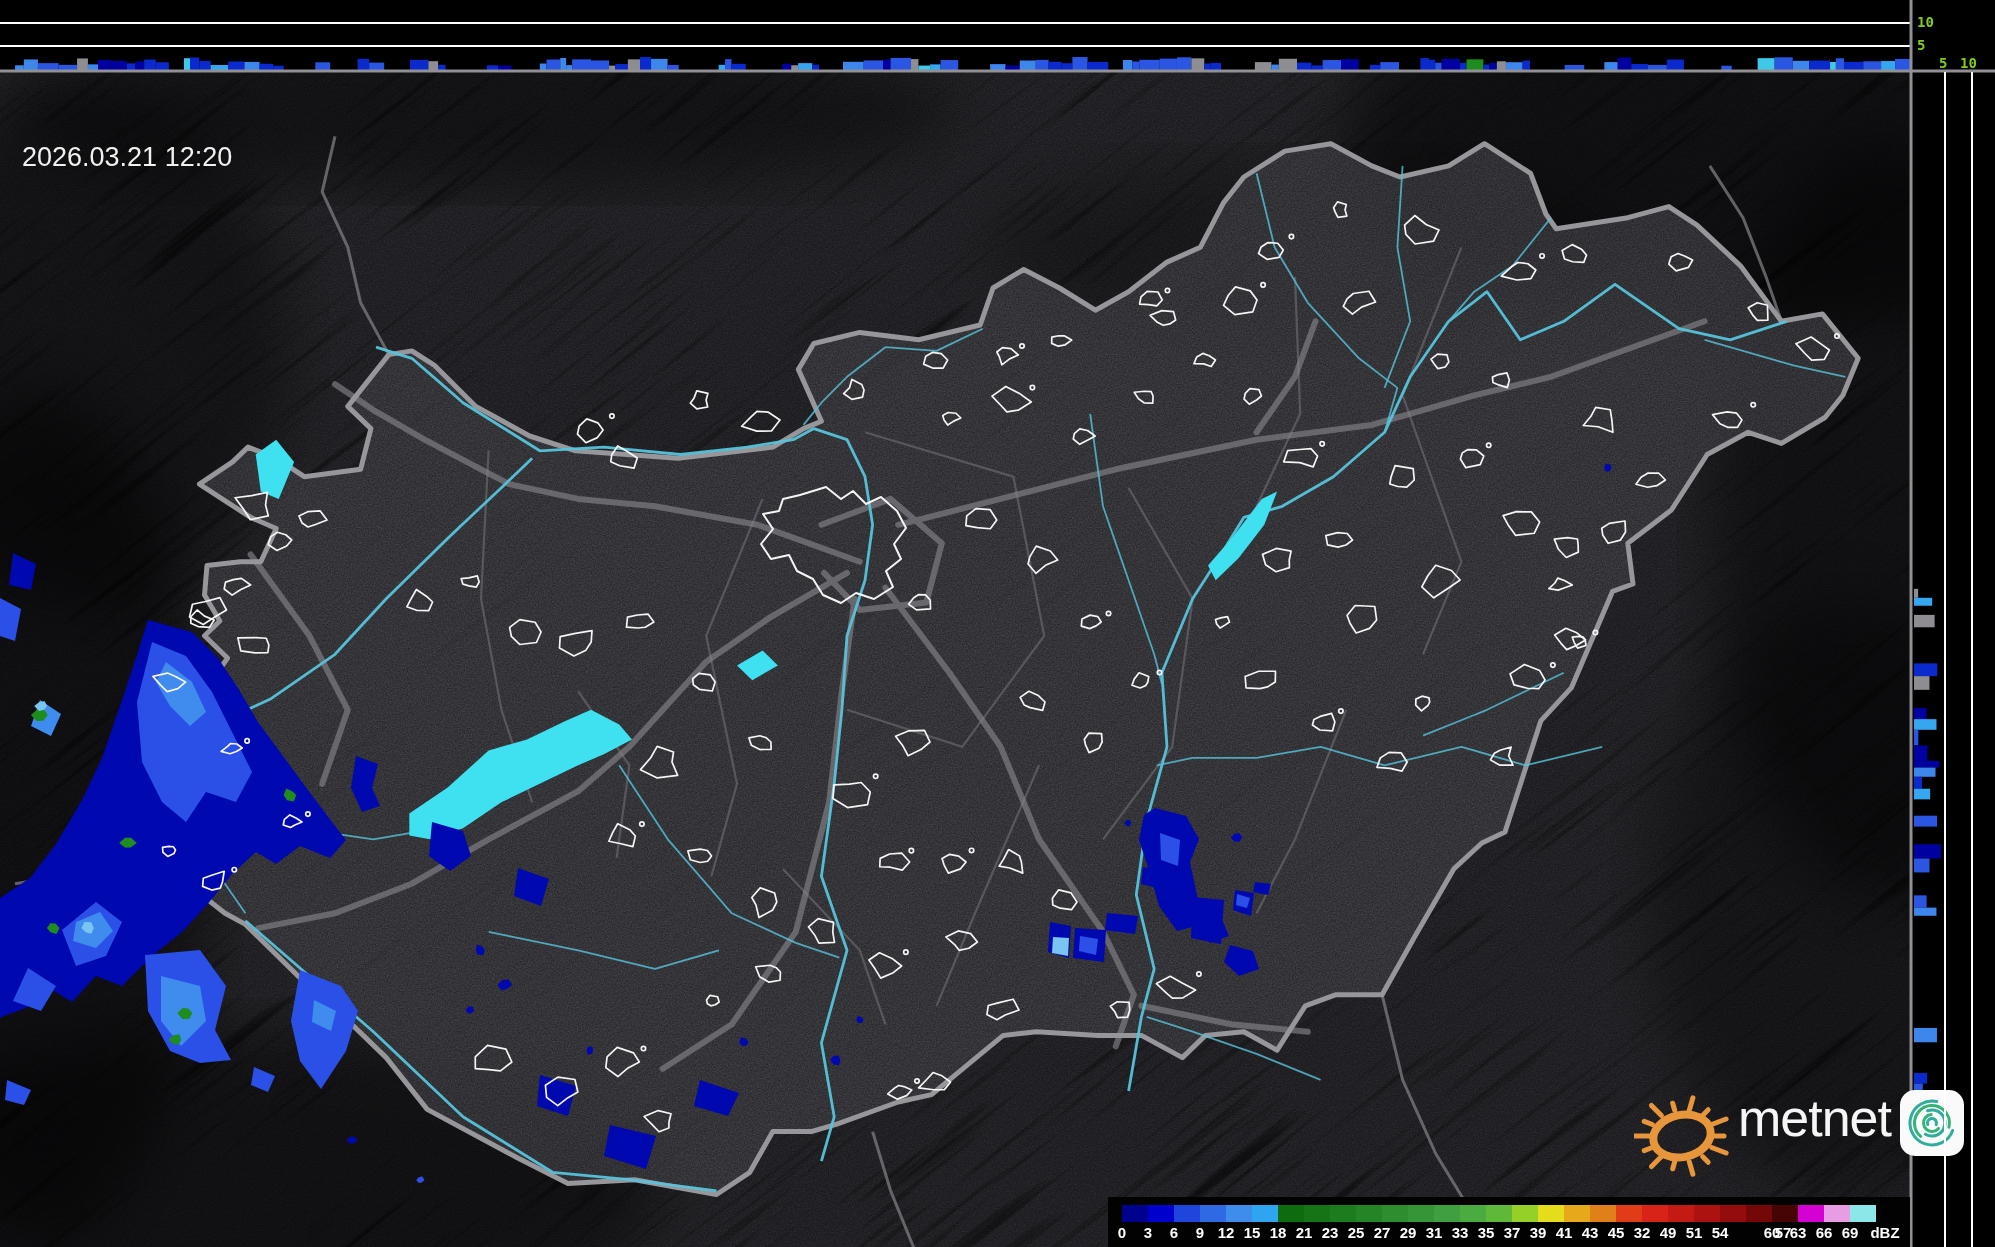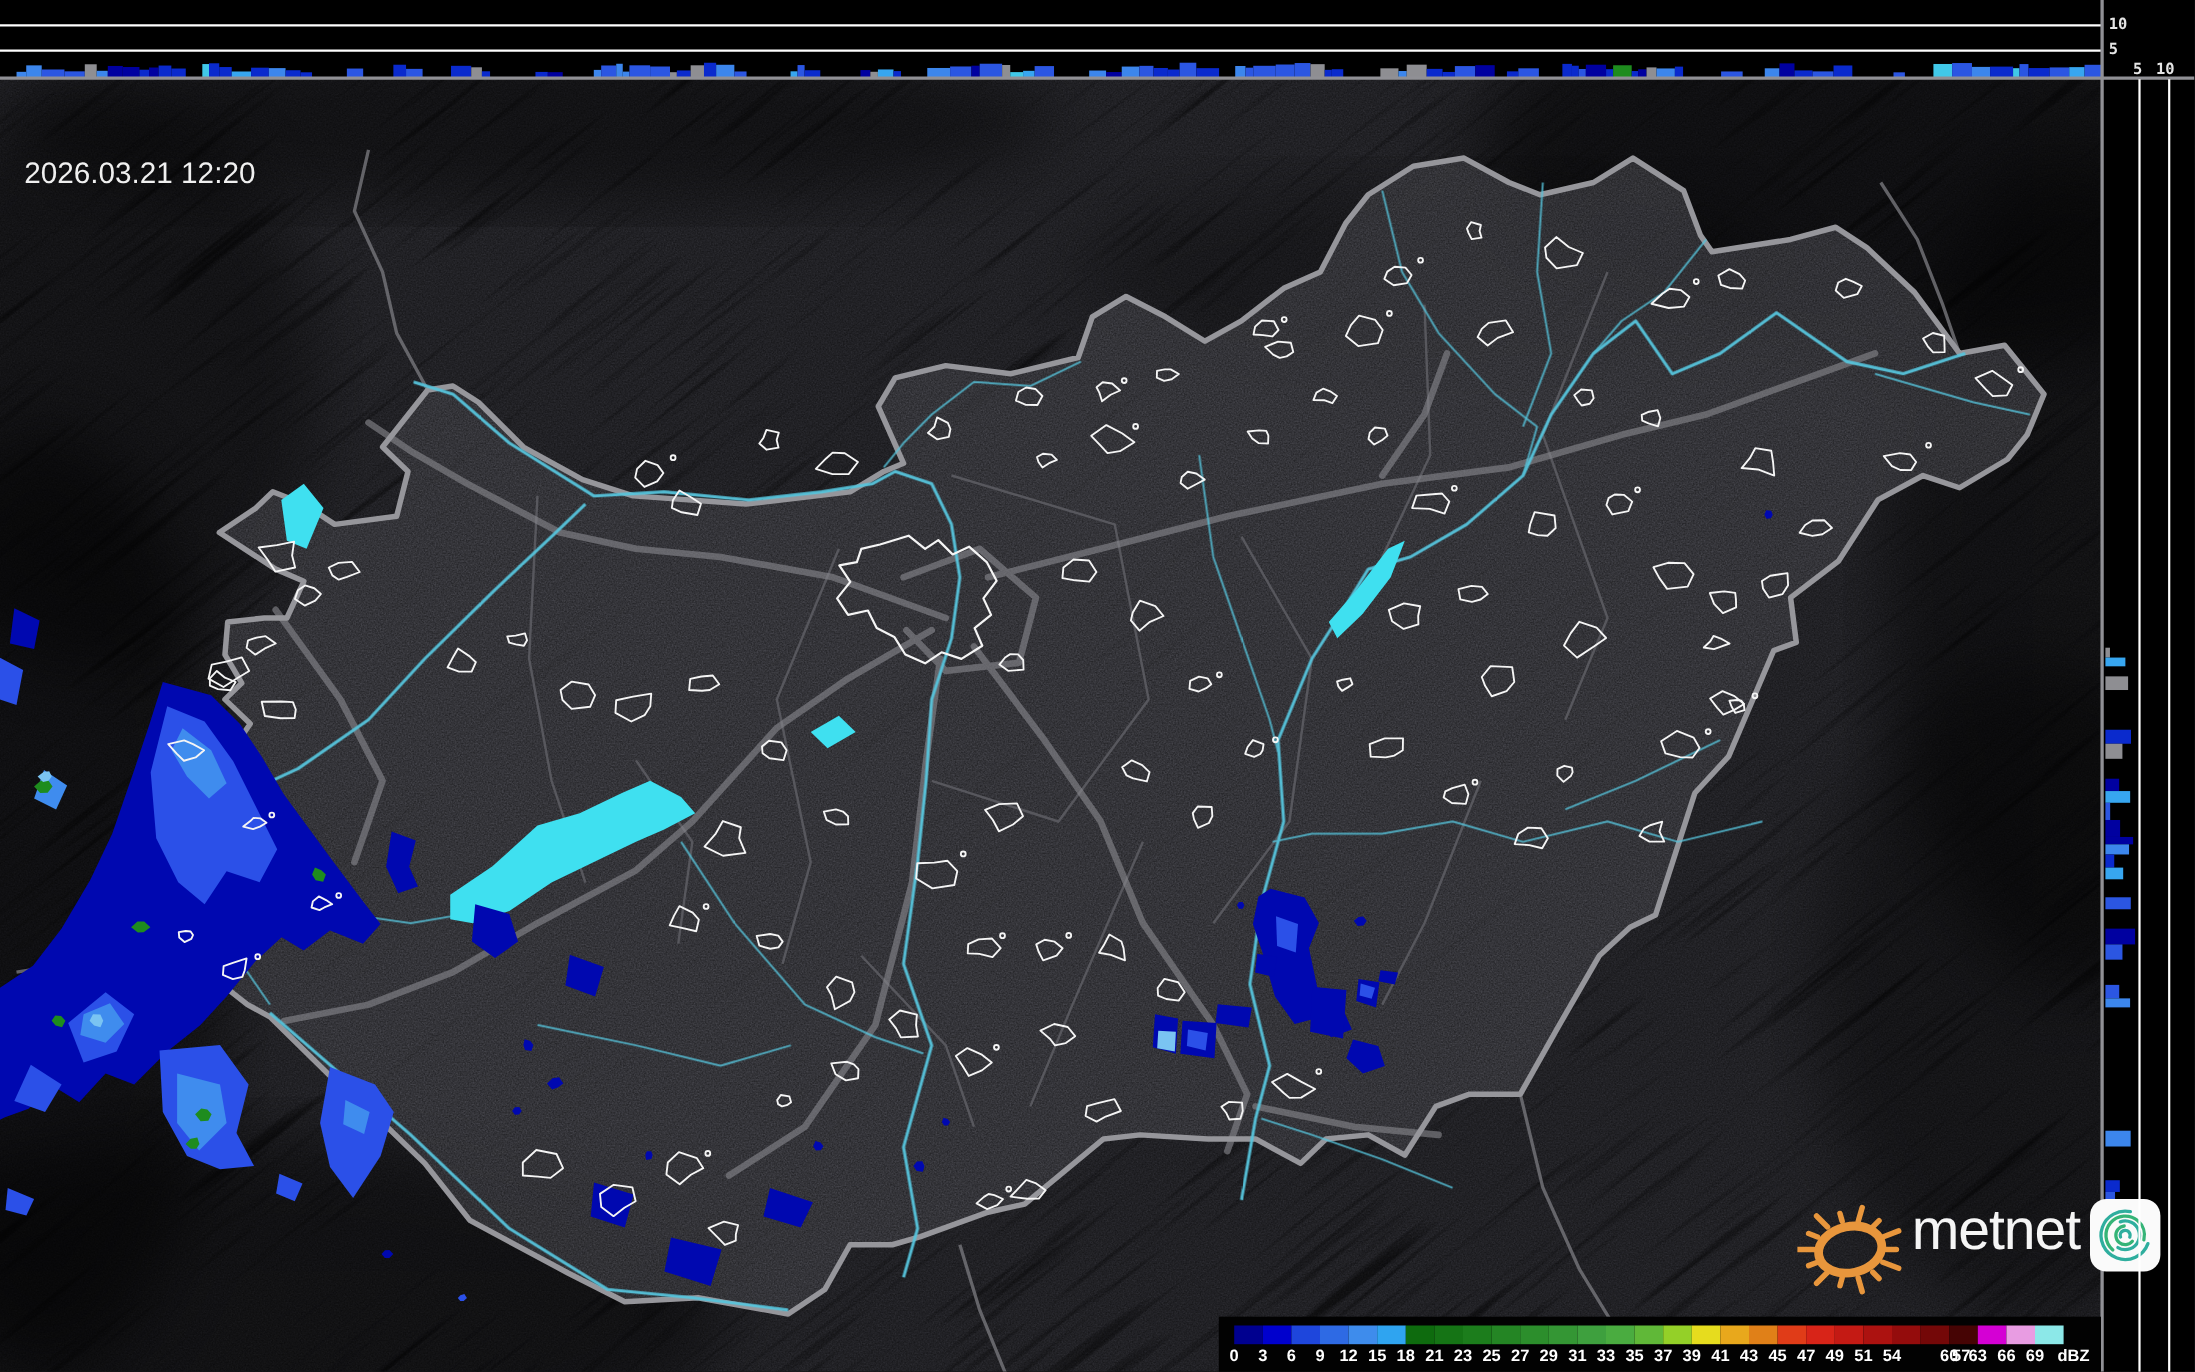--- a/index.html
+++ b/index.html
@@ -3,21 +3,21 @@
 <meta charset="utf-8">
 <style>
   html,body{margin:0;padding:0;background:#000;}
   #app{position:relative;width:1995px;height:1247px;overflow:hidden;
        font-family:"Liberation Sans",sans-serif;background:#2A2A2F;}
   #map{position:absolute;left:0;top:0;}
   .overlay{position:absolute;z-index:4;color:#fff;}
   #page-title{left:20px;top:86px;font-size:40px;font-weight:400;letter-spacing:.5px;
               text-shadow:0 1px 2px rgba(0,0,0,.6);}
   #timestamp{left:22px;top:142px;font-size:27px;font-weight:400;color:#F0F0F0;}
-  .axis-label{position:absolute;z-index:7;color:#e5e5e5;font-size:14px;font-weight:700;
+  .axis-label{position:absolute;z-index:7;color:#84cc16;font-size:14px;font-weight:700;
               font-family:"DejaVu Sans Mono","Liberation Mono",monospace;}
   #legend{position:absolute;left:1108px;top:1197px;width:802px;height:50px;
           background:#020202;z-index:5;}
   #legend-bar{position:absolute;left:14px;top:8px;height:17px;display:flex;}
   .legend-box{width:26px;height:17px;}
   .legend-label{position:absolute;top:27px;width:26px;text-align:center;color:#fff;
                 font-size:15px;font-weight:700;}
   .vgrid{position:absolute;top:72px;width:2px;height:1175px;background:#fff;z-index:6;}
   #vgrid-1{left:1944px;} #vgrid-2{left:1971px;}
   #logo{position:absolute;left:1634px;top:1088px;height:100px;display:flex;
@@ -497,21 +497,21 @@
         <span class="legend-label" style="left: 261px;">27</span>
         <span class="legend-label" style="left: 287px;">29</span>
         <span class="legend-label" style="left: 313px;">31</span>
         <span class="legend-label" style="left: 339px;">33</span>
         <span class="legend-label" style="left: 365px;">35</span>
         <span class="legend-label" style="left: 391px;">37</span>
         <span class="legend-label" style="left: 417px;">39</span>
         <span class="legend-label" style="left: 443px;">41</span>
         <span class="legend-label" style="left: 469px;">43</span>
         <span class="legend-label" style="left: 495px;">45</span>
-        <span class="legend-label" style="left: 521px;">47</span>
+        <span class="legend-label" style="left: 521px;">32</span>
         <span class="legend-label" style="left: 547px;">49</span>
         <span class="legend-label" style="left: 573px;">51</span>
         <span class="legend-label" style="left: 599px;">54</span>
         <span class="legend-label" style="left: 662px;">57</span>
         <span class="legend-label" style="left: 651px;">60</span>
         <span class="legend-label" style="left: 677px;">63</span>
         <span class="legend-label" style="left: 703px;">66</span>
         <span class="legend-label" style="left: 729px;">69</span>
         <span class="legend-label" style="left: 757px; width: 40px;">dBZ</span>
       </div>

